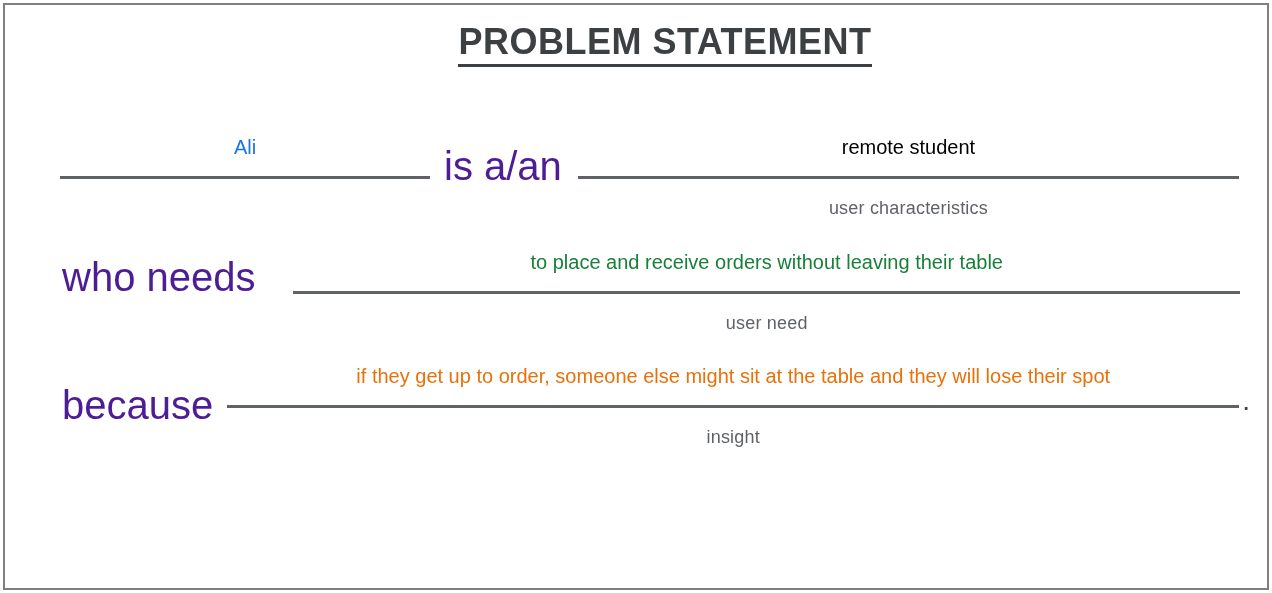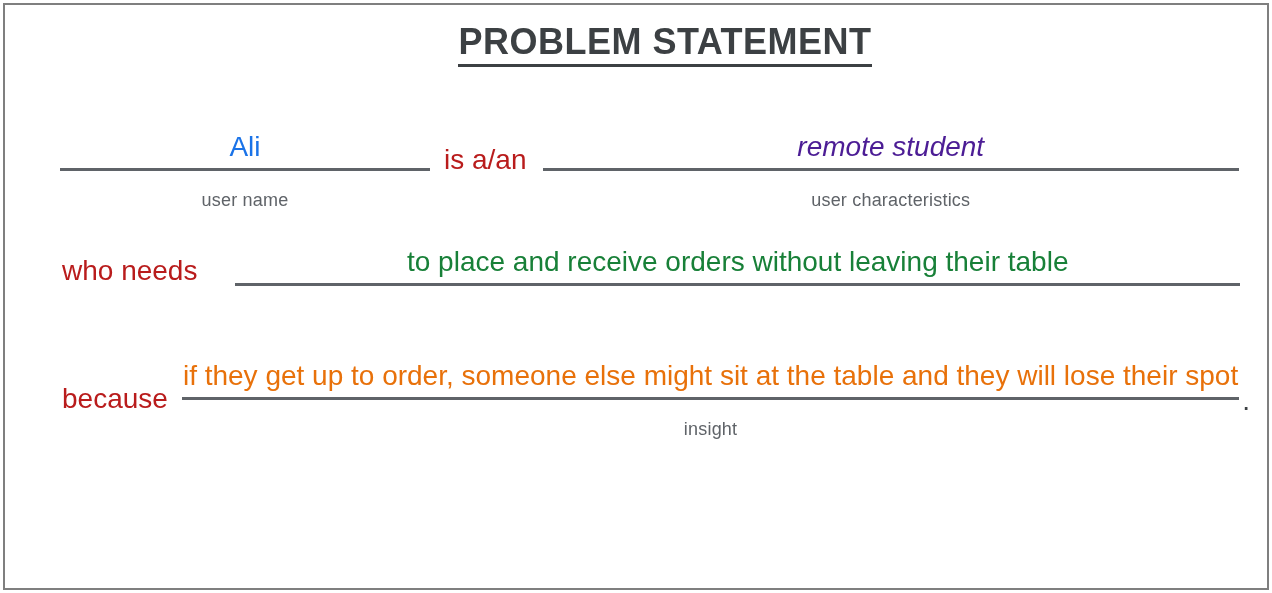--- a/index.html
+++ b/index.html
@@ -25,31 +25,31 @@
     padding-bottom:2px;
   }
   .row {
     position:absolute;
     display:flex; align-items:flex-start;
   }
   .row1 { left:60px; right:33px; top:134px; }
   .row2 { left:62px; right:32px; top:243px; }
   .row3 { left:62px; right:22px; top:363px; }
   .conn {
-    font-size:28px; color:#b91c1c; line-height:1; white-space:nowrap;
+    font-size:40px; color:#4c1d95; line-height:1; white-space:nowrap;
   }
   .conn-isaan   { padding-top:12px; margin:0 16px 0 14px; }
   .conn-whoneeds{ padding-top:14px; margin-right:38px; }
   .conn-because { padding-top:22px; margin-right:14px; }
   .blank { display:flex; flex-direction:column; min-width:0; }
   .b1 { width:370px; }
   .b2, .b3, .b4 { flex:1; }
   .blank .value {
-    font-size:28px; line-height:26px; text-align:center;
-    padding-bottom:8px; white-space:nowrap;
+    font-size:20px; line-height:26px; text-align:center;
+    padding-bottom:16px; white-space:nowrap;
     border-bottom:3px solid #5f6368;
   }
   .blank .label {
     margin-top:19px;
     font-size:18px; color:#5f6368; text-align:center;
     letter-spacing:0.2px;
   }
   .period {
     font-size:28px; color:#3c4043; line-height:1;
     padding-top:24px; margin-left:3px;
@@ -61,33 +61,33 @@
 <div class="page">
   <div class="frame"></div>
 
   <div class="title">
     <span class="underlined">PROBLEM STATEMENT</span>
   </div>
 
   <div class="row row1">
     <div class="blank b1">
       <div class="value" style="color: rgb(26, 115, 232);">Ali</div>
-      <div class="label">user name</div>
     </div>
     <div class="conn conn-isaan">is a/an</div>
     <div class="blank b2">
-      <div class="value" style="color: #4c1d95; font-style: italic;">remote student</div>
+      <div class="value" style="color: #000000;">remote student</div>
       <div class="label">user characteristics</div>
     </div>
   </div>
 
   <div class="row row2">
     <div class="conn conn-whoneeds">who needs</div>
     <div class="blank b3">
       <div class="value" style="color: rgb(24, 128, 56); margin-top: 6px;">to place and receive orders without leaving their table</div>
+      <div class="label">user need</div>
     </div>
   </div>
 
   <div class="row row3">
     <div class="conn conn-because">because</div>
     <div class="blank b4">
       <div class="value" style="color: rgb(232, 113, 10); text-align: center;">if they get up to order, someone else might sit at the table and they will lose their spot</div>
       <div class="label">insight</div>
     </div>
     <div class="period">.</div>

